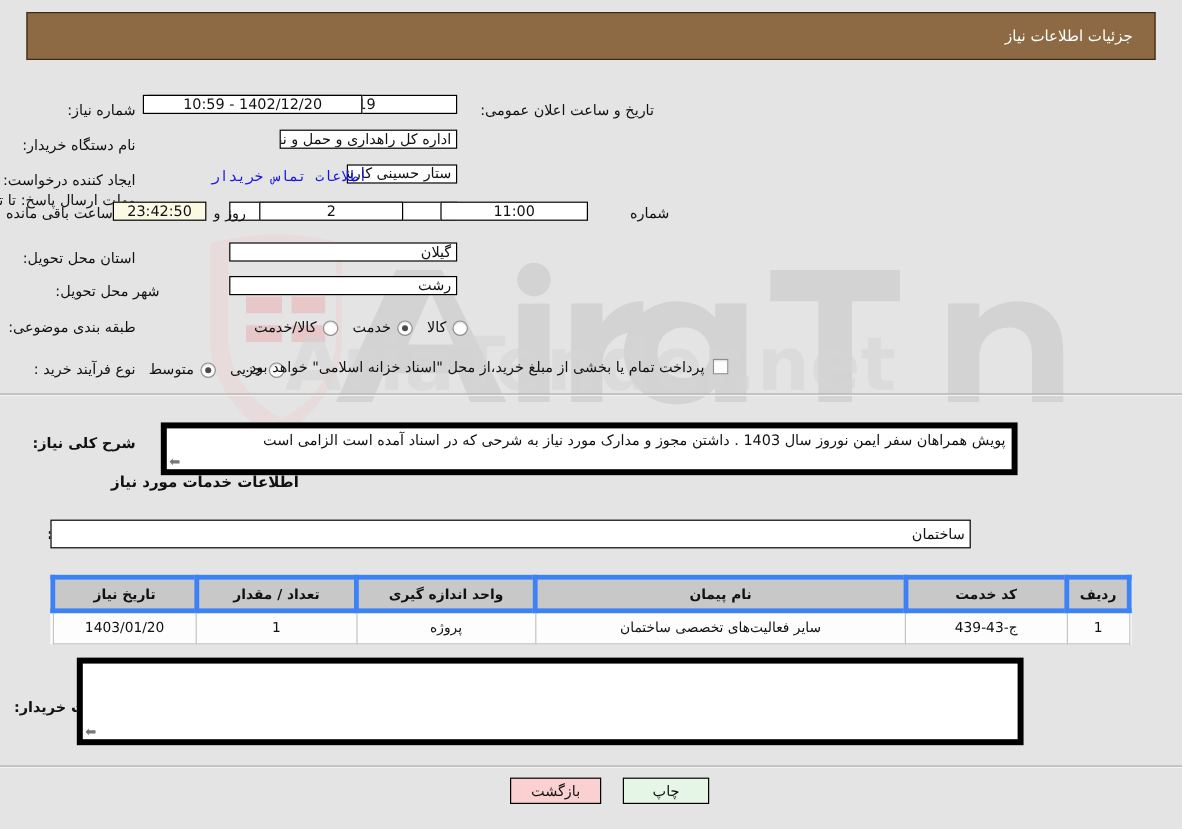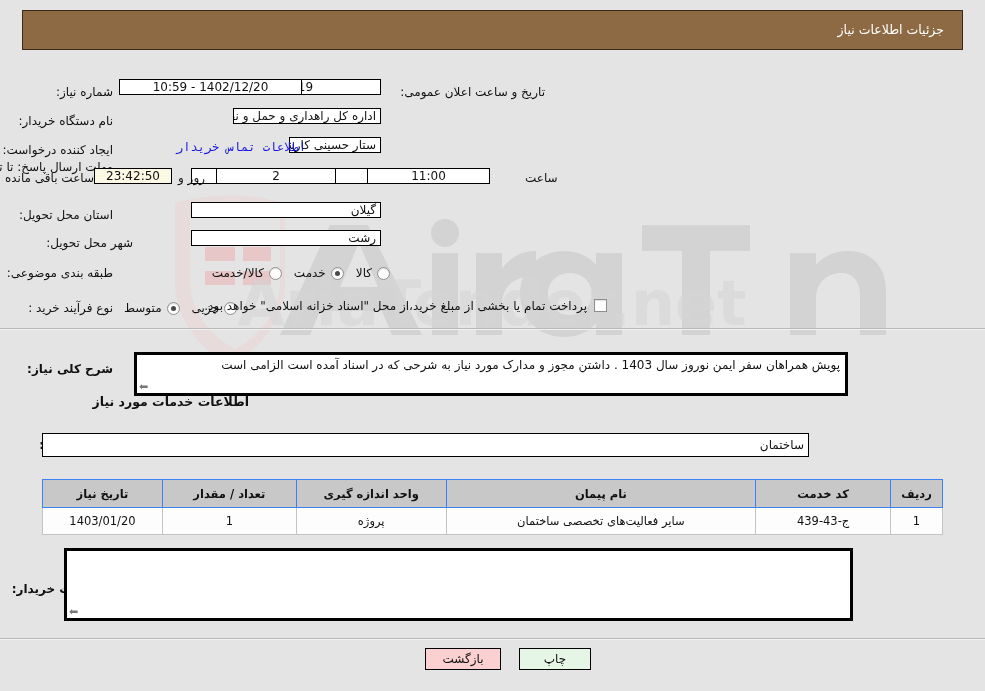--- a/index.html
+++ b/index.html
@@ -136,21 +136,21 @@
   a.inline-link {
     color: #1515e0;
     font-size: 12px;
     text-decoration: none;
     white-space: nowrap;
   }
 
   
   .ta {
     background: #ffffff;
-    border: 3px solid #000000;
+    border: 5px solid #000000;
     font-size: 12px;
     color: #111;
     padding: 2px 5px;
     position: relative;
     line-height: 17px;
     overflow: hidden;
     text-align: right;
   }
   .ta .grip {
     position: absolute;
@@ -180,21 +180,21 @@
   }
   table.needs {
     border-collapse: collapse;
     width: 901px;
     font-size: 11.5px;
     direction: rtl;
     background: #fff;
   }
   table.needs th {
     background: #c8c8c8;
-    border: 1px solid #3b82f6;
+    border: 4px solid #3b82f6;
     color: #111;
     font-weight: bold;
     height: 28px;
     padding: 2px 4px;
     text-align: center;
     font-size: 11.5px;
   }
   table.needs td {
     background: #fdfdfd;
     border: 1px solid #c4c4c4;
@@ -272,21 +272,21 @@
     <span class="lbl">ایجاد کننده درخواست:</span>
   </div>
   <div class="field rtl-start" style="position:absolute; right:604px; left:289px; top:137px; z-index:2;">ستار حسینی کارشناس پیمان ورسیدگی اداره کل راهداری و حمل و نقل جاده ای</div>
   <a class="inline-link" style="position:absolute; left:176px; top:140px; z-index:3;font-family:Liberation Mono, monospace;" href="#">اطلاعات تماس خریدار</a>
 
   <div class="row lbl-2l" style="right:872px; top:160px; height:36px; align-items:flex-start;">
     <span class="lbl lbl-2l" style="display:block; width:70px; text-align:left;">مهلت ارسال پاسخ: تا تاریخ:</span>
   </div>
   <div class="field center" style="position:absolute; right:604px; top:168px; width:190px; z-index:2;">1402/12/23</div>
   <span class="lbl" style="position:absolute; right:800px; left:null; top:171px; z-index:2;"></span>
-  <span class="lbl" style="position:absolute; left:525px; top:171px; z-index:2;">ساعت</span>
+  <span class="lbl" style="position:absolute; left:525px; top:171px; z-index:2;">شماره</span>
   <div class="field center" style="position:absolute; left:367px; top:168px; width:123px; z-index:2;">11:00</div>
   <div class="field center" style="position:absolute; left:216px; top:168px; width:120px; z-index:2;">2</div>
   <span class="lbl" style="position:absolute; left:178px; top:171px; z-index:2;">روز و</span>
   <div class="field cream" style="position:absolute; left:94px; top:168px; width:78px; z-index:2;">23:42:50</div>
   <span class="lbl" style="position:absolute; left:5px; top:171px; z-index:2;">ساعت باقی مانده</span>
 
   <div class="row" style="right:872px; top:203px;">
     <span class="lbl">استان محل تحویل:</span>
   </div>
   <div class="field rtl-start" style="position:absolute; right:604px; top:202px; width:190px; z-index:2;">گیلان</div>

